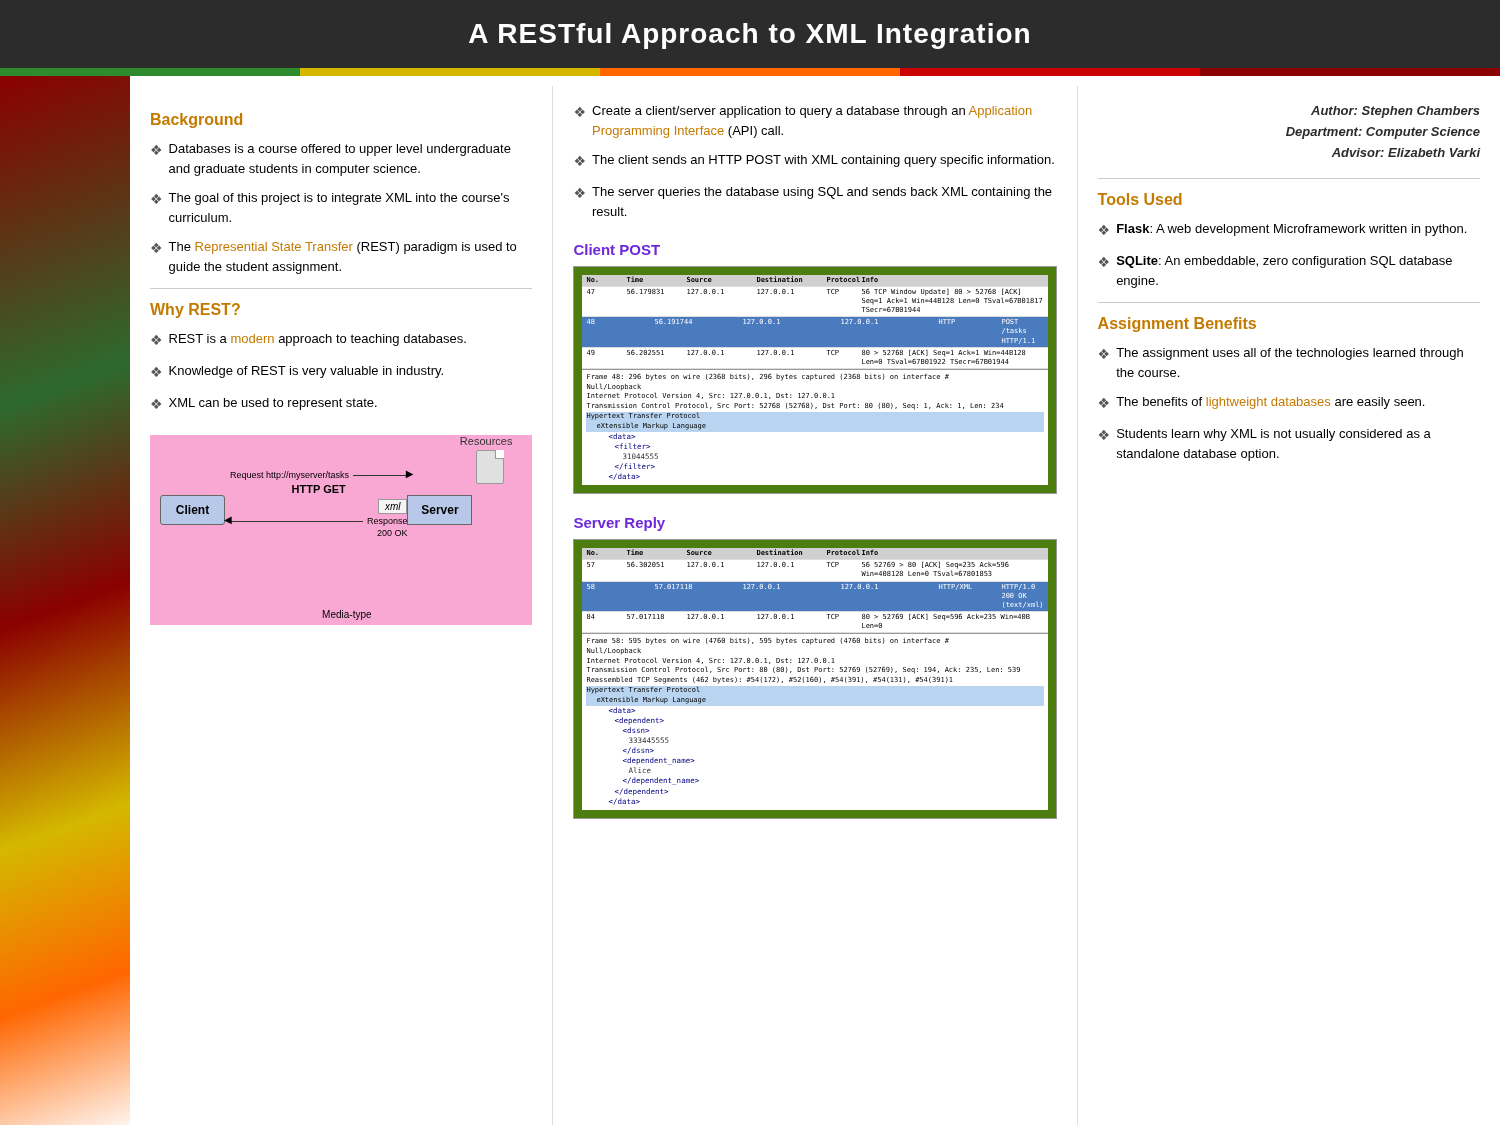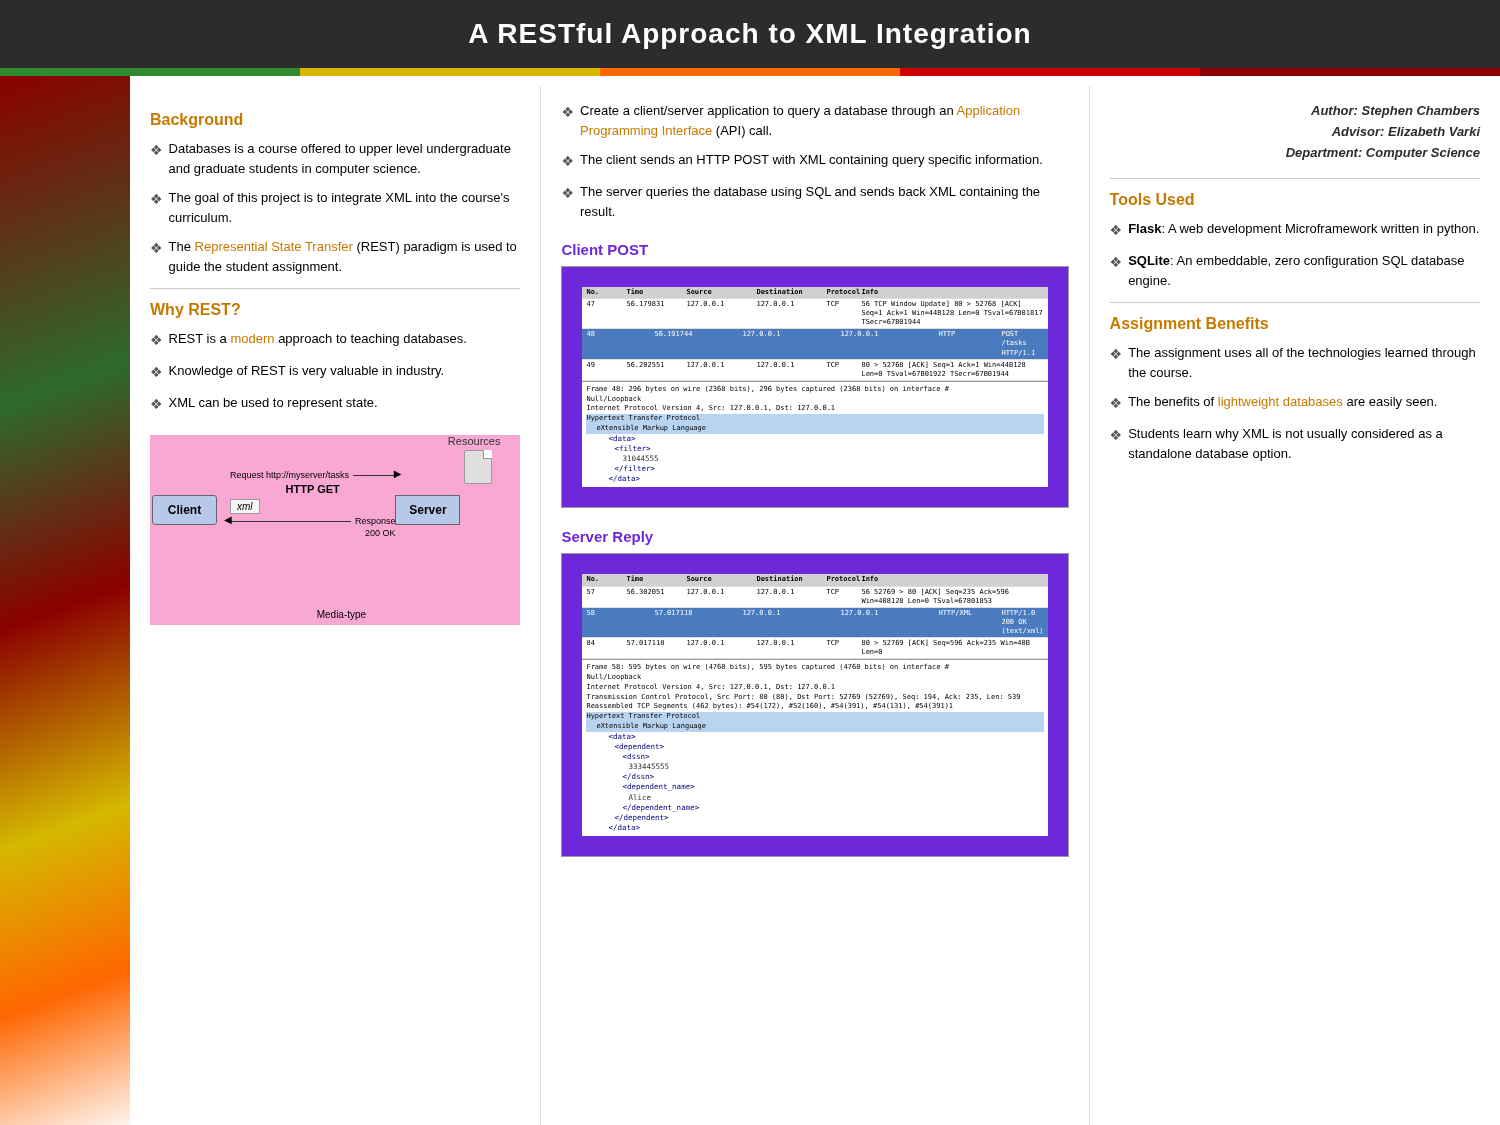--- a/index.html
+++ b/index.html
@@ -120,24 +120,24 @@
       font-size: 15px;
       font-weight: bold;
       color: #6d28d9;
       margin-top: 20px;
       margin-bottom: 8px;
     }
 
     
     .screenshot-box {
       border: 1px solid #999;
-      background: #6d28d9;
+      background: #4d7c0f;
       font-family: monospace;
       font-size: 7.5px;
-      padding: 20px;
+      padding: 8px;
       margin-bottom: 10px;
       overflow: hidden;
     }
     .ws-row {
       display: flex;
       border-bottom: 1px solid #ddd;
       padding: 1px 2px;
       font-size: 7px;
       line-height: 1.3;
       background: #fff;
@@ -193,21 +193,21 @@
       content: '';
       position: absolute;
       top: -1px; right: -1px;
       width: 8px; height: 8px;
       background: #fff;
       border-bottom: 1px solid #999;
       border-left: 1px solid #999;
     }
     .nd-client-box {
       position: absolute;
-      top: 60px; left: 2px;
+      top: 60px; left: 10px;
       width: 65px; height: 30px;
       background: #b8c8e8;
       border: 1px solid #666;
       border-radius: 3px;
       display: flex; align-items: center; justify-content: center;
       font-size: 12px; font-weight: bold;
     }
     .nd-server-box {
       position: absolute;
       top: 60px; right: 60px;
@@ -322,21 +322,21 @@
 
               <div style="display:flex; align-items:center; margin-bottom:3px; font-size:9px;">
                 <span style="white-space:nowrap; font-size:9px; margin-right:4px;">Request  http://myserver/tasks</span>
                 <div style="flex:1; height:1px; background:#333; position:relative;">
                   <span style="position:absolute; right:-6px; top:-7px; font-size:10px;">▶</span>
                 </div>
               </div>
 
               <div style="font-size:11px; font-weight:bold; text-align:center; margin-bottom:3px;">HTTP GET</div>
 
-              <div style="text-align:left; margin-bottom:3px;">
+              <div style="text-align:right; margin-bottom:3px;">
                 <span style="border:1px solid #999; padding:1px 6px; font-size:10px; font-style:italic; background:#f5f5f5;">xml</span>
               </div>
 
               <div style="display:flex; align-items:center; margin-bottom:2px; font-size:9px;">
                 <div style="flex:1; height:1px; background:#333; position:relative;">
                   <span style="position:absolute; left:-6px; top:-7px; font-size:10px;">◀</span>
                 </div>
                 <span style="white-space:nowrap; font-size:9px; margin-left:4px;">Response</span>
               </div>
               <div style="font-size:9px; text-align:right;">200 OK</div>
@@ -402,20 +402,21 @@
             <span class="ws-col ws-col-src">127.0.0.1</span>
             <span class="ws-col ws-col-dst">127.0.0.1</span>
             <span class="ws-col ws-col-proto">TCP</span>
             <span class="ws-col ws-col-info">80 &gt; 52768 [ACK] Seq=1 Ack=1 Win=44B128 Len=0 TSval=67B01922 TSecr=67B01944</span>
           </div>
 
           <div class="ws-detail">
             <div>Frame 48: 296 bytes on wire (2368 bits), 296 bytes captured (2368 bits) on interface #</div>
             <div>Null/Loopback</div>
             <div>Internet Protocol Version 4, Src: 127.0.0.1, Dst: 127.0.0.1</div>
+            <div>Transmission Control Protocol, Src Port: 52768 (52768), Dst Port: 80 (80), Seq: 1, Ack: 1, Len: 234</div>
             <div class="ws-detail-selected">Hypertext Transfer Protocol</div>
             <div class="ws-detail-selected ws-indent">eXtensible Markup Language</div>
             <div class="xml-snippet">
               <div class="xml-indent1"><span class="xml-tag">&lt;data&gt;</span></div>
               <div class="xml-indent2"><span class="xml-tag">&lt;filter&gt;</span></div>
               <div class="xml-indent3">31044555</div>
               <div class="xml-indent2"><span class="xml-tag">&lt;/filter&gt;</span></div>
               <div class="xml-indent1"><span class="xml-tag">&lt;/data&gt;</span></div>
             </div>
           </div>
@@ -479,22 +480,22 @@
             </div>
           </div>
         </div>
 
       </div>
 
       <div class="col col-right">
 
         <div class="author-block">
           <div><span>Author: Stephen Chambers</span></div>
+          <div><span>Department: Computer Science</span></div>
           <div><span>Advisor: Elizabeth Varki</span></div>
-          <div><span>Department: Computer Science</span></div>
         </div>
 
         <hr class="section-divider">
 
         <div class="section-heading">Tools Used</div>
 
         <div class="bullet-item">
           <span class="bullet-diamond">❖</span>
           <span class="bullet-text">
             <span class="bold-tool">Flask</span>: A web development Microframework written in python.

